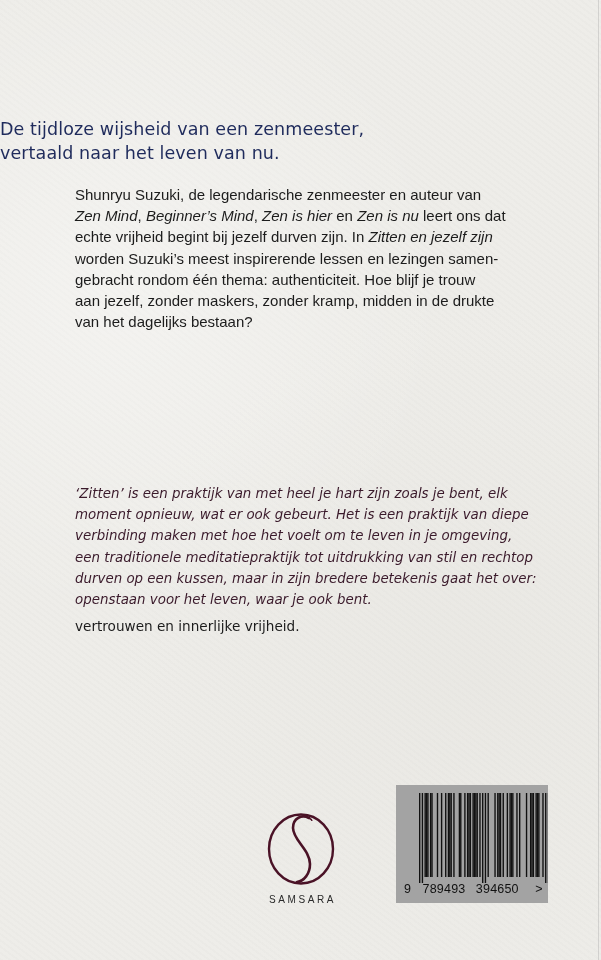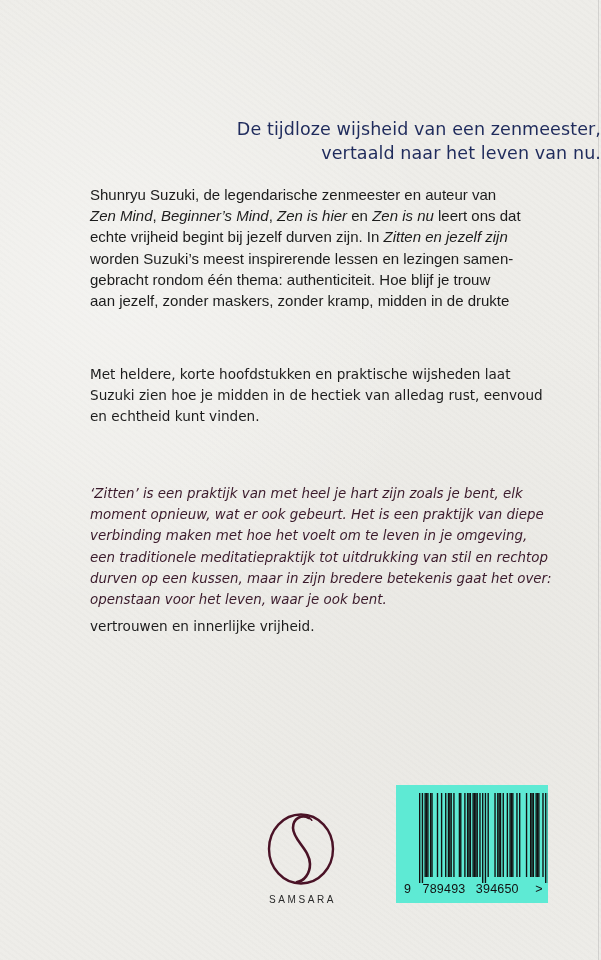--- a/index.html
+++ b/index.html
@@ -12,48 +12,48 @@
       repeating-linear-gradient(37deg, rgba(0,0,0,0.012) 0 2px, rgba(255,255,255,0.012) 2px 5px);
     font-family: "Liberation Sans", "DejaVu Sans", sans-serif;
   }
   .page { position: absolute; inset: 0; }
   .right-edge {
     position: absolute; top: 0; right: 2px; width: 1px; height: 960px;
     background: rgba(160,160,160,0.35);
   }
   .heading {
     position: absolute; top: 117px; left: 0; width: 601px;
-    text-align: right; color: #1f2b5c;
+    text-align: left; color: #1f2b5c;
     font-family: "DejaVu Sans", sans-serif; font-size: 17.5px; line-height: 24px;
     letter-spacing: 0.1px;
   }
   .heading div { white-space: nowrap; }
   .para {
-    position: absolute; left: 90px; width: 480px;
+    position: absolute; left: 75px; width: 480px;
     color: #1c1c1c; font-family: "Liberation Sans", sans-serif;
     font-size: 15px; line-height: 21.2px;
   }
   .para .ln { white-space: nowrap; }
   .para i { font-style: italic; }
   .p1 { top: 184px; }
   .p2 { top: 364px; font-family: "DejaVu Sans", sans-serif; font-size: 13.6px; }
   .p3 { top: 442px; color: #3a1a2b; font-style: italic; font-family: "DejaVu Sans", sans-serif; font-size: 13.4px; margin-top: 41px; }
   .p4 { top: 616px; font-family: "DejaVu Sans", sans-serif; font-size: 13.6px; }
   .logo {
     position: absolute; left: 255px; top: 812px; width: 92px; height: 100px;
     text-align: center;
   }
   .logo svg { display: block; margin: 0 auto; }
   .logo-name {
     color: #2a2a2a; font-family: "Liberation Sans", sans-serif;
     font-size: 10px; letter-spacing: 2.6px; margin-top: 8px; padding-left: 3px;
   }
   .barcode {
     position: absolute; left: 396px; top: 785px; width: 152px; height: 118px;
-    background: #5eead4;
+    background: #a3a3a3;
   }
   .barcode svg { position: absolute; left: 0; top: 0; }
   .isbn {
     position: absolute; left: 8px; top: 97px; width: 145px;
     font-family: "Liberation Sans", sans-serif; font-size: 12.5px; color: #111;
     white-space: nowrap; letter-spacing: 0.2px;
   }
 </style>
 </head>
 <body>
@@ -66,27 +66,23 @@
     <div>vertaald naar het leven van nu.</div>
   </div>
 
   <div class="para p1" id="p1">
       <div class="ln"><span>Shunryu Suzuki, de legendarische zenmeester en auteur van</span></div>
       <div class="ln"><i>Zen Mind</i><span>, </span><i>Beginner’s Mind</i><span>, </span><i>Zen is hier</i><span> en </span><i>Zen is nu</i><span> leert ons dat</span></div>
       <div class="ln"><span>echte vrijheid begint bij jezelf durven zijn. In </span><i>Zitten en jezelf zijn</i></div>
       <div class="ln"><span>worden Suzuki’s meest inspirerende lessen en lezingen samen-</span></div>
       <div class="ln"><span>gebracht rondom één thema: authenticiteit. Hoe blijf je trouw</span></div>
       <div class="ln"><span>aan jezelf, zonder maskers, zonder kramp, midden in de drukte</span></div>
+      <div class="ln"><span>van het dagelijks bestaan?</span></div>
     </div>
 
-  <div class="para p2">
-    <div class="ln">Met heldere, korte hoofdstukken en praktische wijsheden laat</div>
-    <div class="ln">Suzuki zien hoe je midden in de hectiek van alledag rust, eenvoud</div>
-    <div class="ln">en echtheid kunt vinden.</div>
-  </div>
 
   <div class="para p3">
     <div class="ln">‘Zitten’ is een praktijk van met heel je hart zijn zoals je bent, elk</div>
     <div class="ln">moment opnieuw, wat er ook gebeurt. Het is een praktijk van diepe</div>
     <div class="ln">verbinding maken met hoe het voelt om te leven in je omgeving,</div>
     <div class="ln">een traditionele meditatiepraktijk tot uitdrukking van stil en rechtop</div>
     <div class="ln">durven op een kussen, maar in zijn bredere betekenis gaat het over:</div>
     <div class="ln">openstaan voor het leven, waar je ook bent.</div>
   </div>
 

